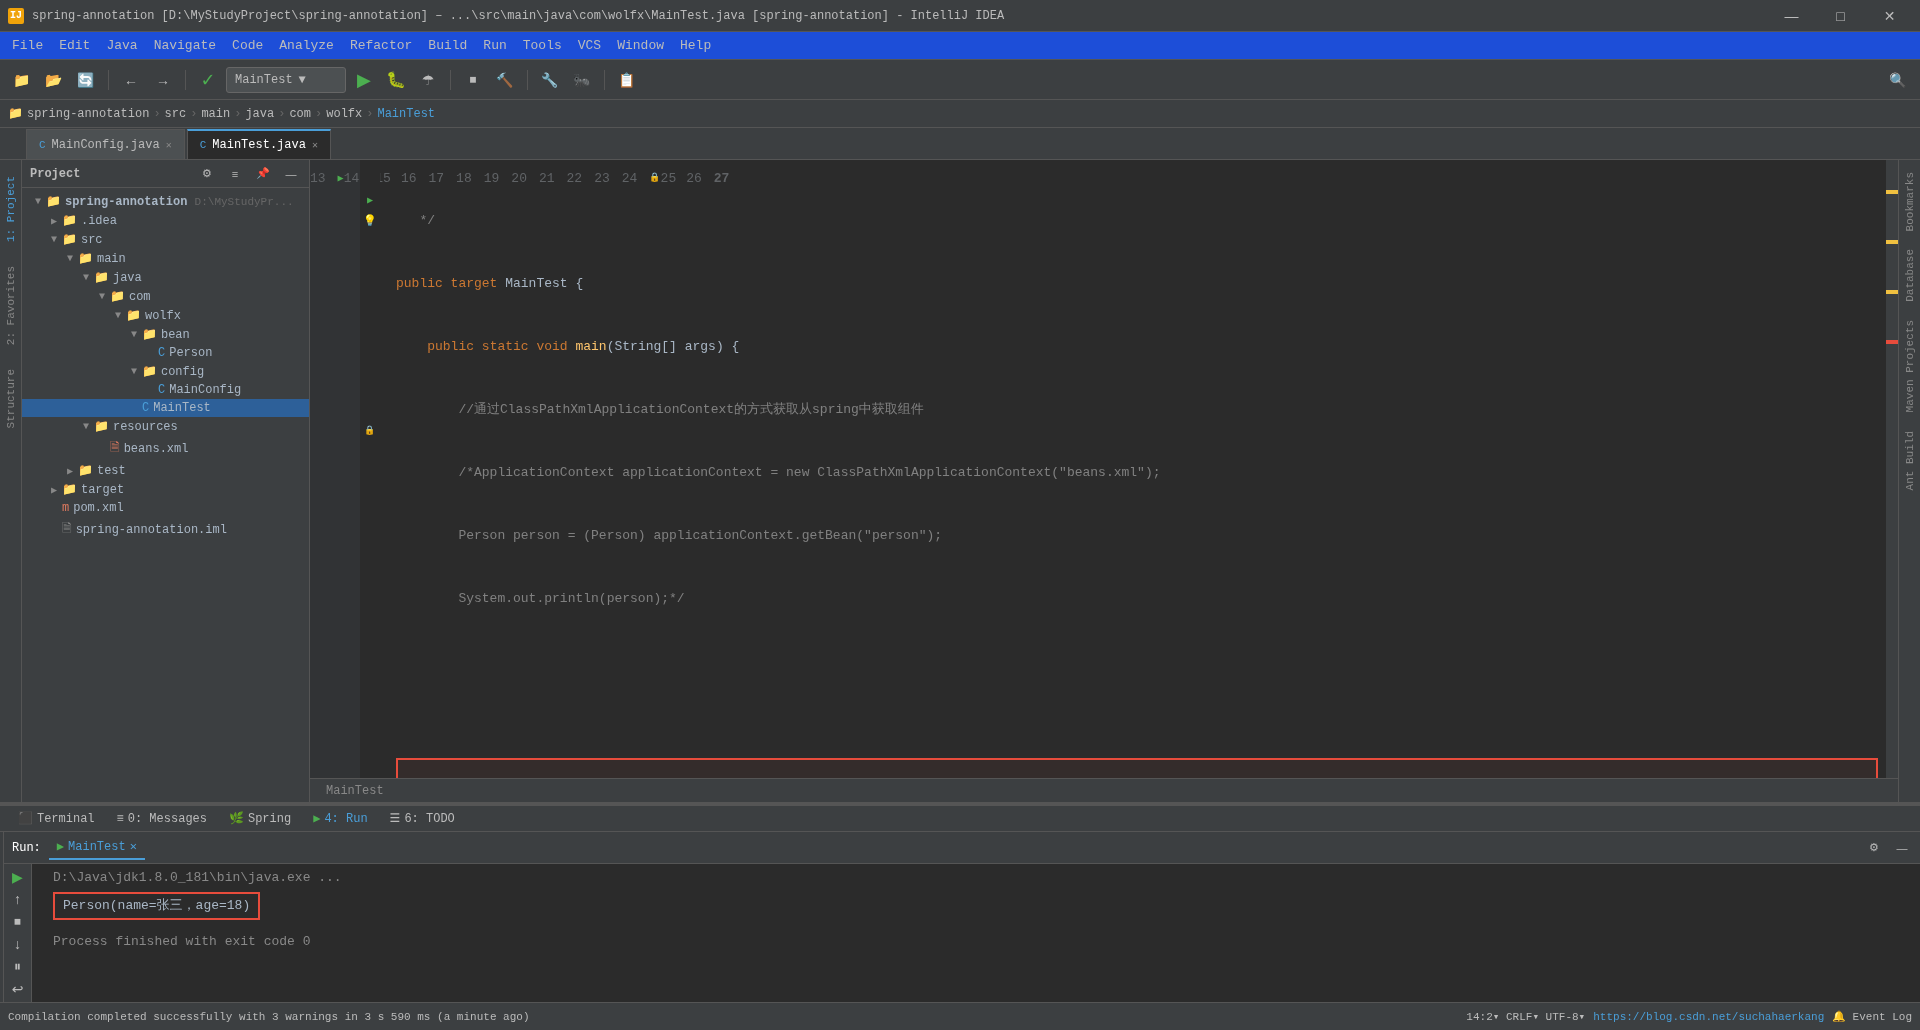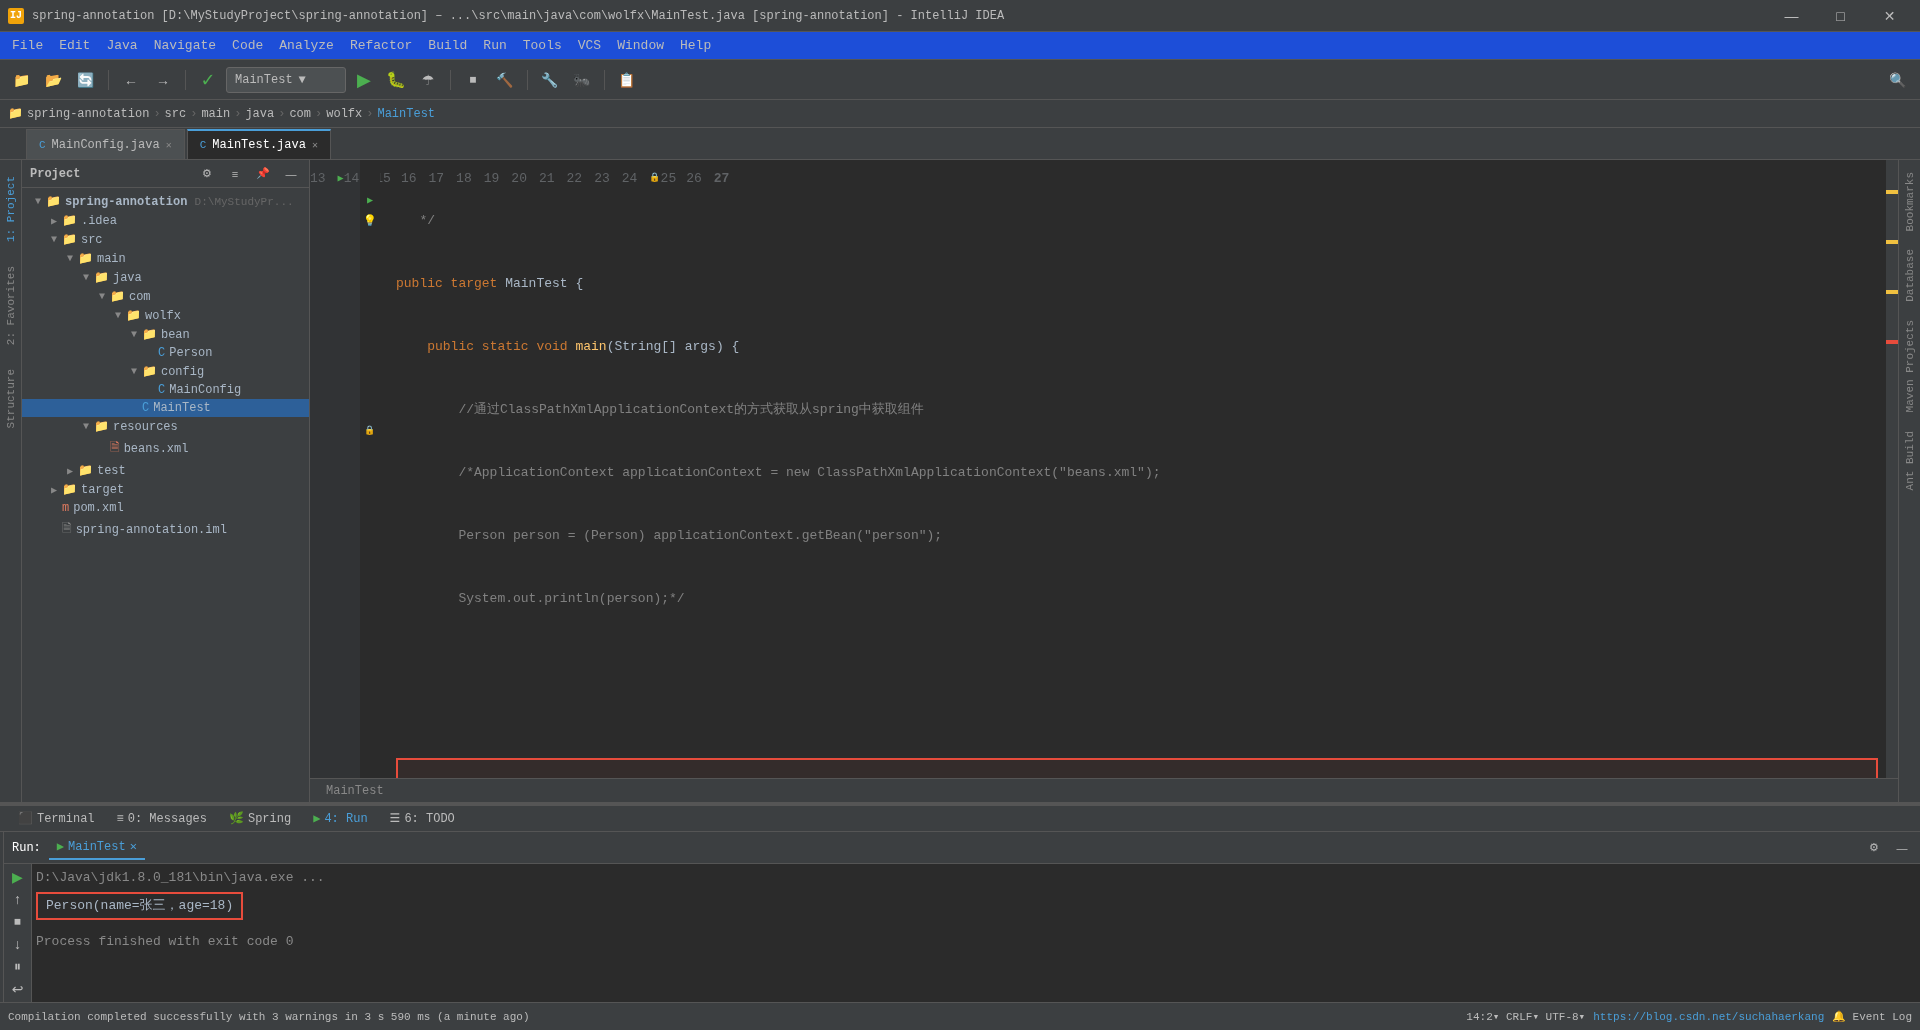--- a/index.html
+++ b/index.html
@@ -258,21 +258,21 @@
       background: #3c3f41;
       border-right: 1px solid #555;
       display: flex;
       flex-direction: column;
       align-items: center;
       padding: 4px 0;
       gap: 4px;
     }
     #run-output {
       flex: 1;
-      padding: 4px 4px;
+      padding: 4px 21px;
       font-size: 13px;
       line-height: 20px;
       overflow: auto;
     }
 
     
     #status-bar {
       height: 28px;
       background: #3c3f41;
       display: flex;

